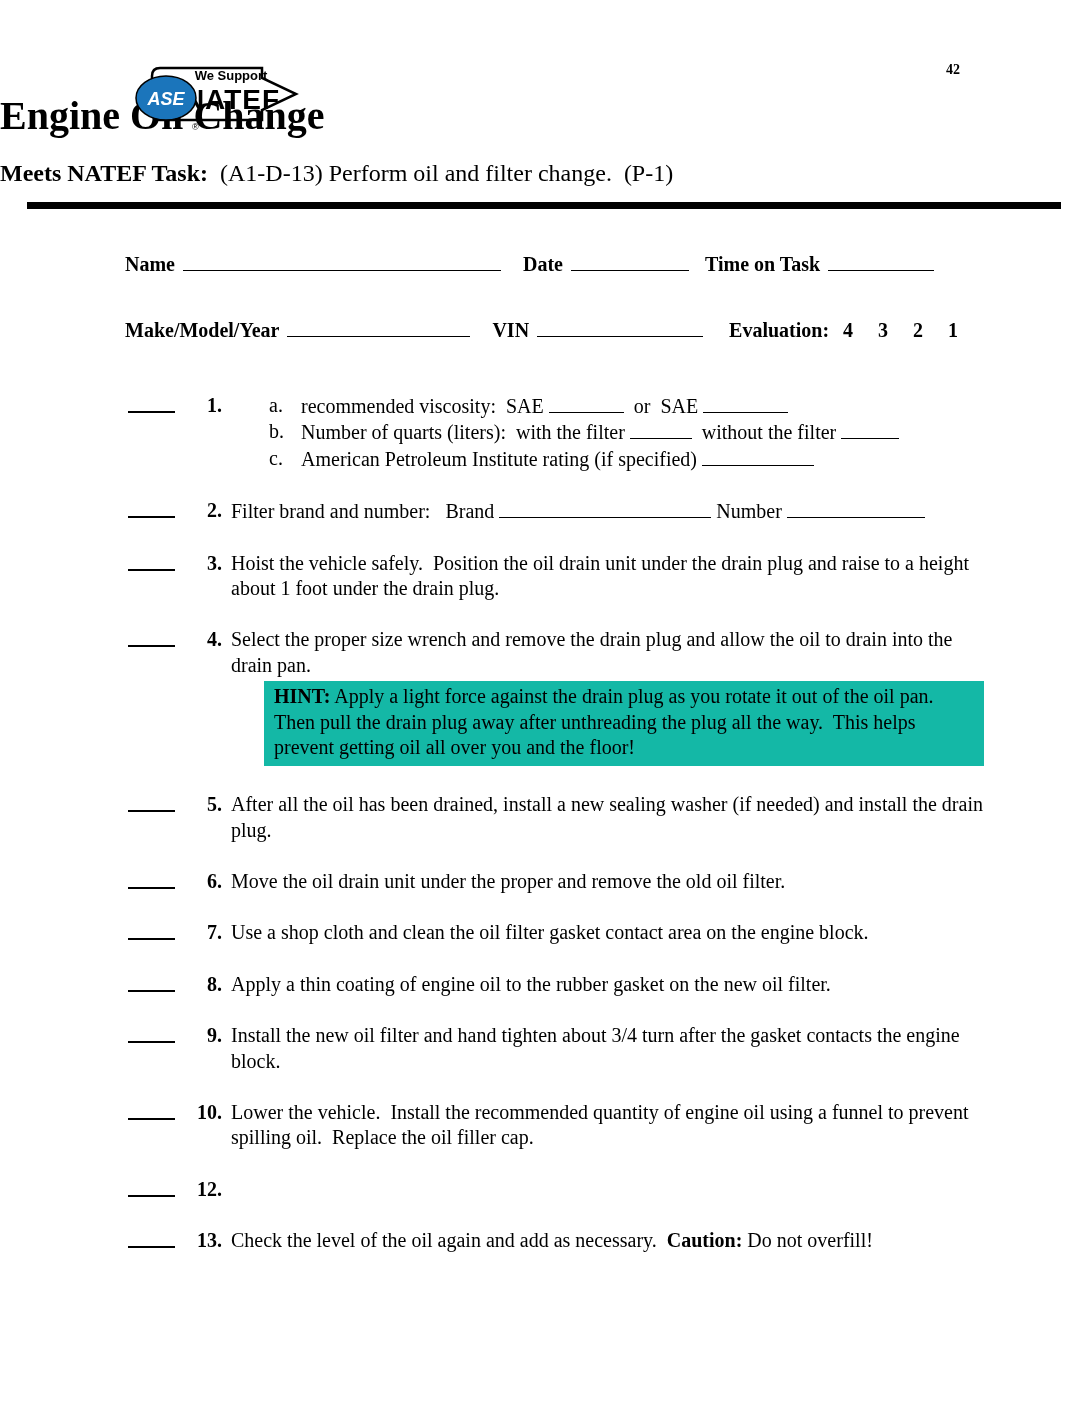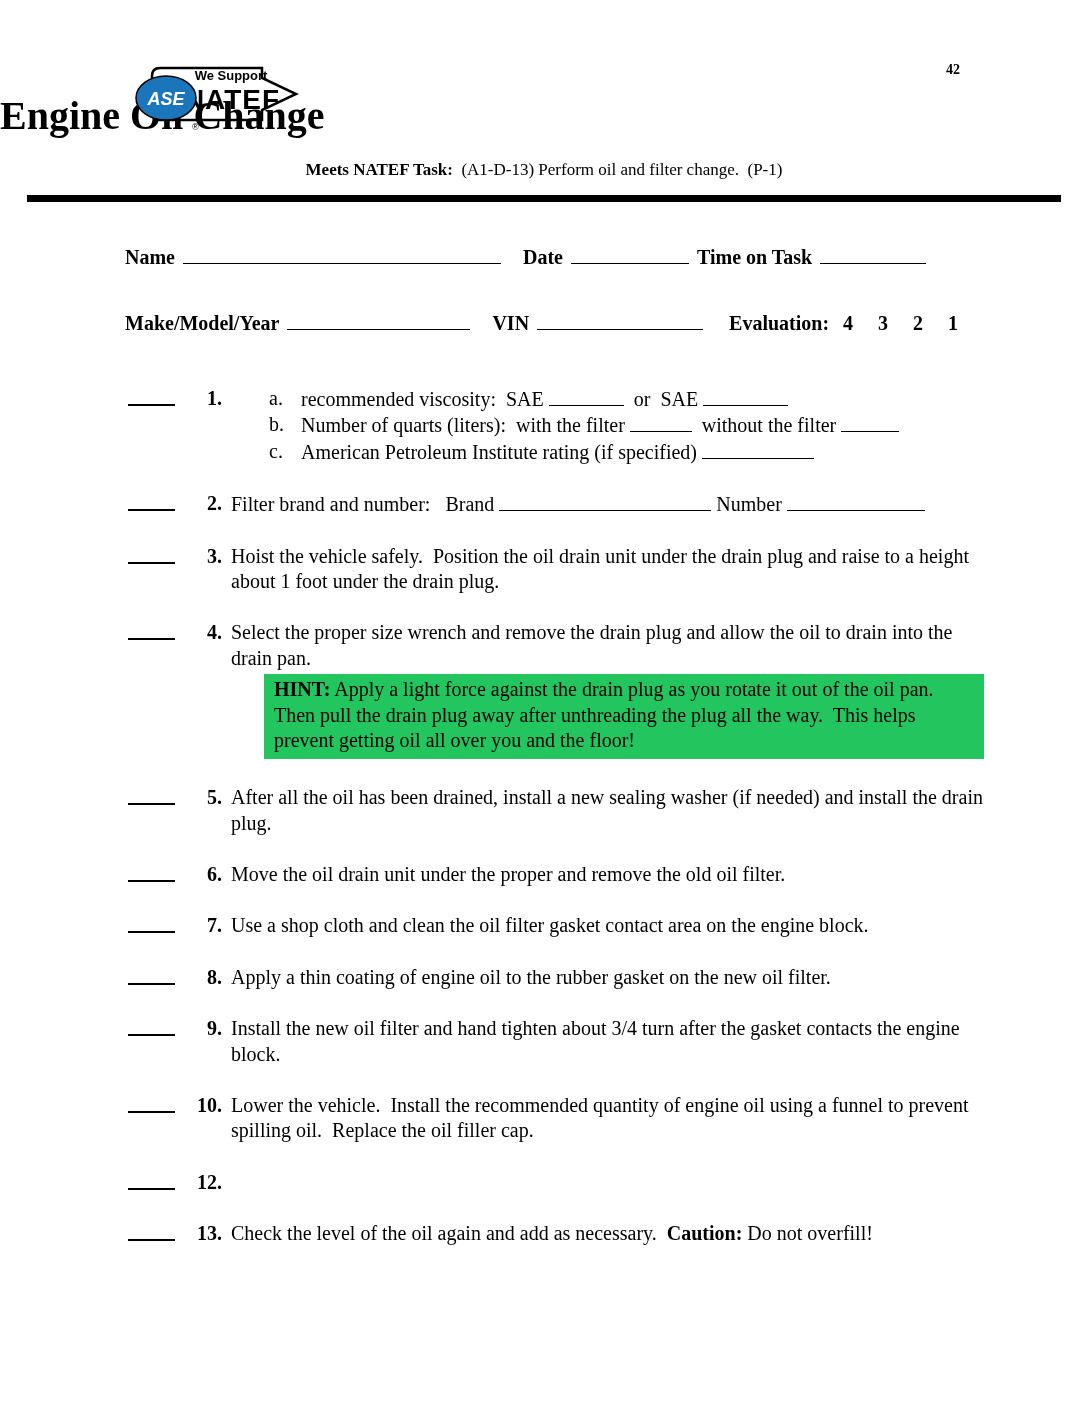--- a/index.html
+++ b/index.html
@@ -33,42 +33,41 @@
   .doc-title {
     margin: 0;
     padding-top: 92px;
     text-align: left;
     font-size: 40px;
     font-weight: bold;
     line-height: 1.2;
   }
   .task-line {
     margin-top: 20px;
-    text-align: center;
-    font-size: 17px;
+    font-size: 24px;
     white-space: pre-wrap;
   }
   .thick-rule {
     margin: 15px 27px 0 27px;
     height: 7px;
     background: #000;
   }
   .form-section { margin: 42px 118px 0 125px; }
   .form-row { display: flex; align-items: baseline; line-height: 1.3; text-align: center; }
   .form-row.row2 { margin-top: 40px; }
   .fblank {
     display: inline-block;
     border-bottom: 1.6px solid #000;
     height: 20px;
     margin-left: 8px;
     flex: none;
   }
   .w330 { width: 318px; } .w118 { width: 118px; } .w105 { width: 106px; }
   .w185 { width: 183px; } .w168 { width: 166px; }
-  .ml22 { margin-left: 22px; } .ml18 { margin-left: 8px; font-family: Liberation Serif, serif; }
+  .ml22 { margin-left: 22px; } .ml18 { margin-left: 16px; font-family: Liberation Serif, serif; }
   .ml24 { margin-left: 22px; } .ml28 { margin-left: 26px; }
   .eval-values { margin-left: 14px; font-weight: bold; word-spacing: 20px; }
   .steps { margin: 50px 104px 0 128px; }
   .step { display: flex; margin-bottom: 26px; line-height: 1.27; }
   .step-blank {
     width: 47px;
     border-bottom: 2px solid #000;
     height: 20px;
     flex: none;
     margin-right: 13px;
@@ -172,21 +171,21 @@
         <span class="step-num">3.</span>
         <div class="step-body">
           <div class="step-main">Hoist the vehicle safely.  Position the oil drain unit under the drain plug and raise to a height about 1 foot under the drain plug.</div>
         </div>
       </div>
       <div class="step">
         <span class="step-blank"></span>
         <span class="step-num">4.</span>
         <div class="step-body">
           <div class="step-main">Select the proper size wrench and remove the drain plug and allow the oil to drain into the drain pan.</div>
-          <div class="hint" style="background: #22c55e;"><span class="bold">HINT:</span> Apply a light force against the drain plug as you rotate it out of the oil pan.  Then pull the drain plug away after unthreading the plug all the way.  This helps prevent getting oil all over you and the floor!</div>
+          <div class="hint" style="background: #14b8a6;"><span class="bold">HINT:</span> Apply a light force against the drain plug as you rotate it out of the oil pan.  Then pull the drain plug away after unthreading the plug all the way.  This helps prevent getting oil all over you and the floor!</div>
         </div>
       </div>
       <div class="step">
         <span class="step-blank"></span>
         <span class="step-num">5.</span>
         <div class="step-body">
           <div class="step-main">After all the oil has been drained, install a new sealing washer (if needed) and install the drain plug.</div>
         </div>
       </div>
       <div class="step">

